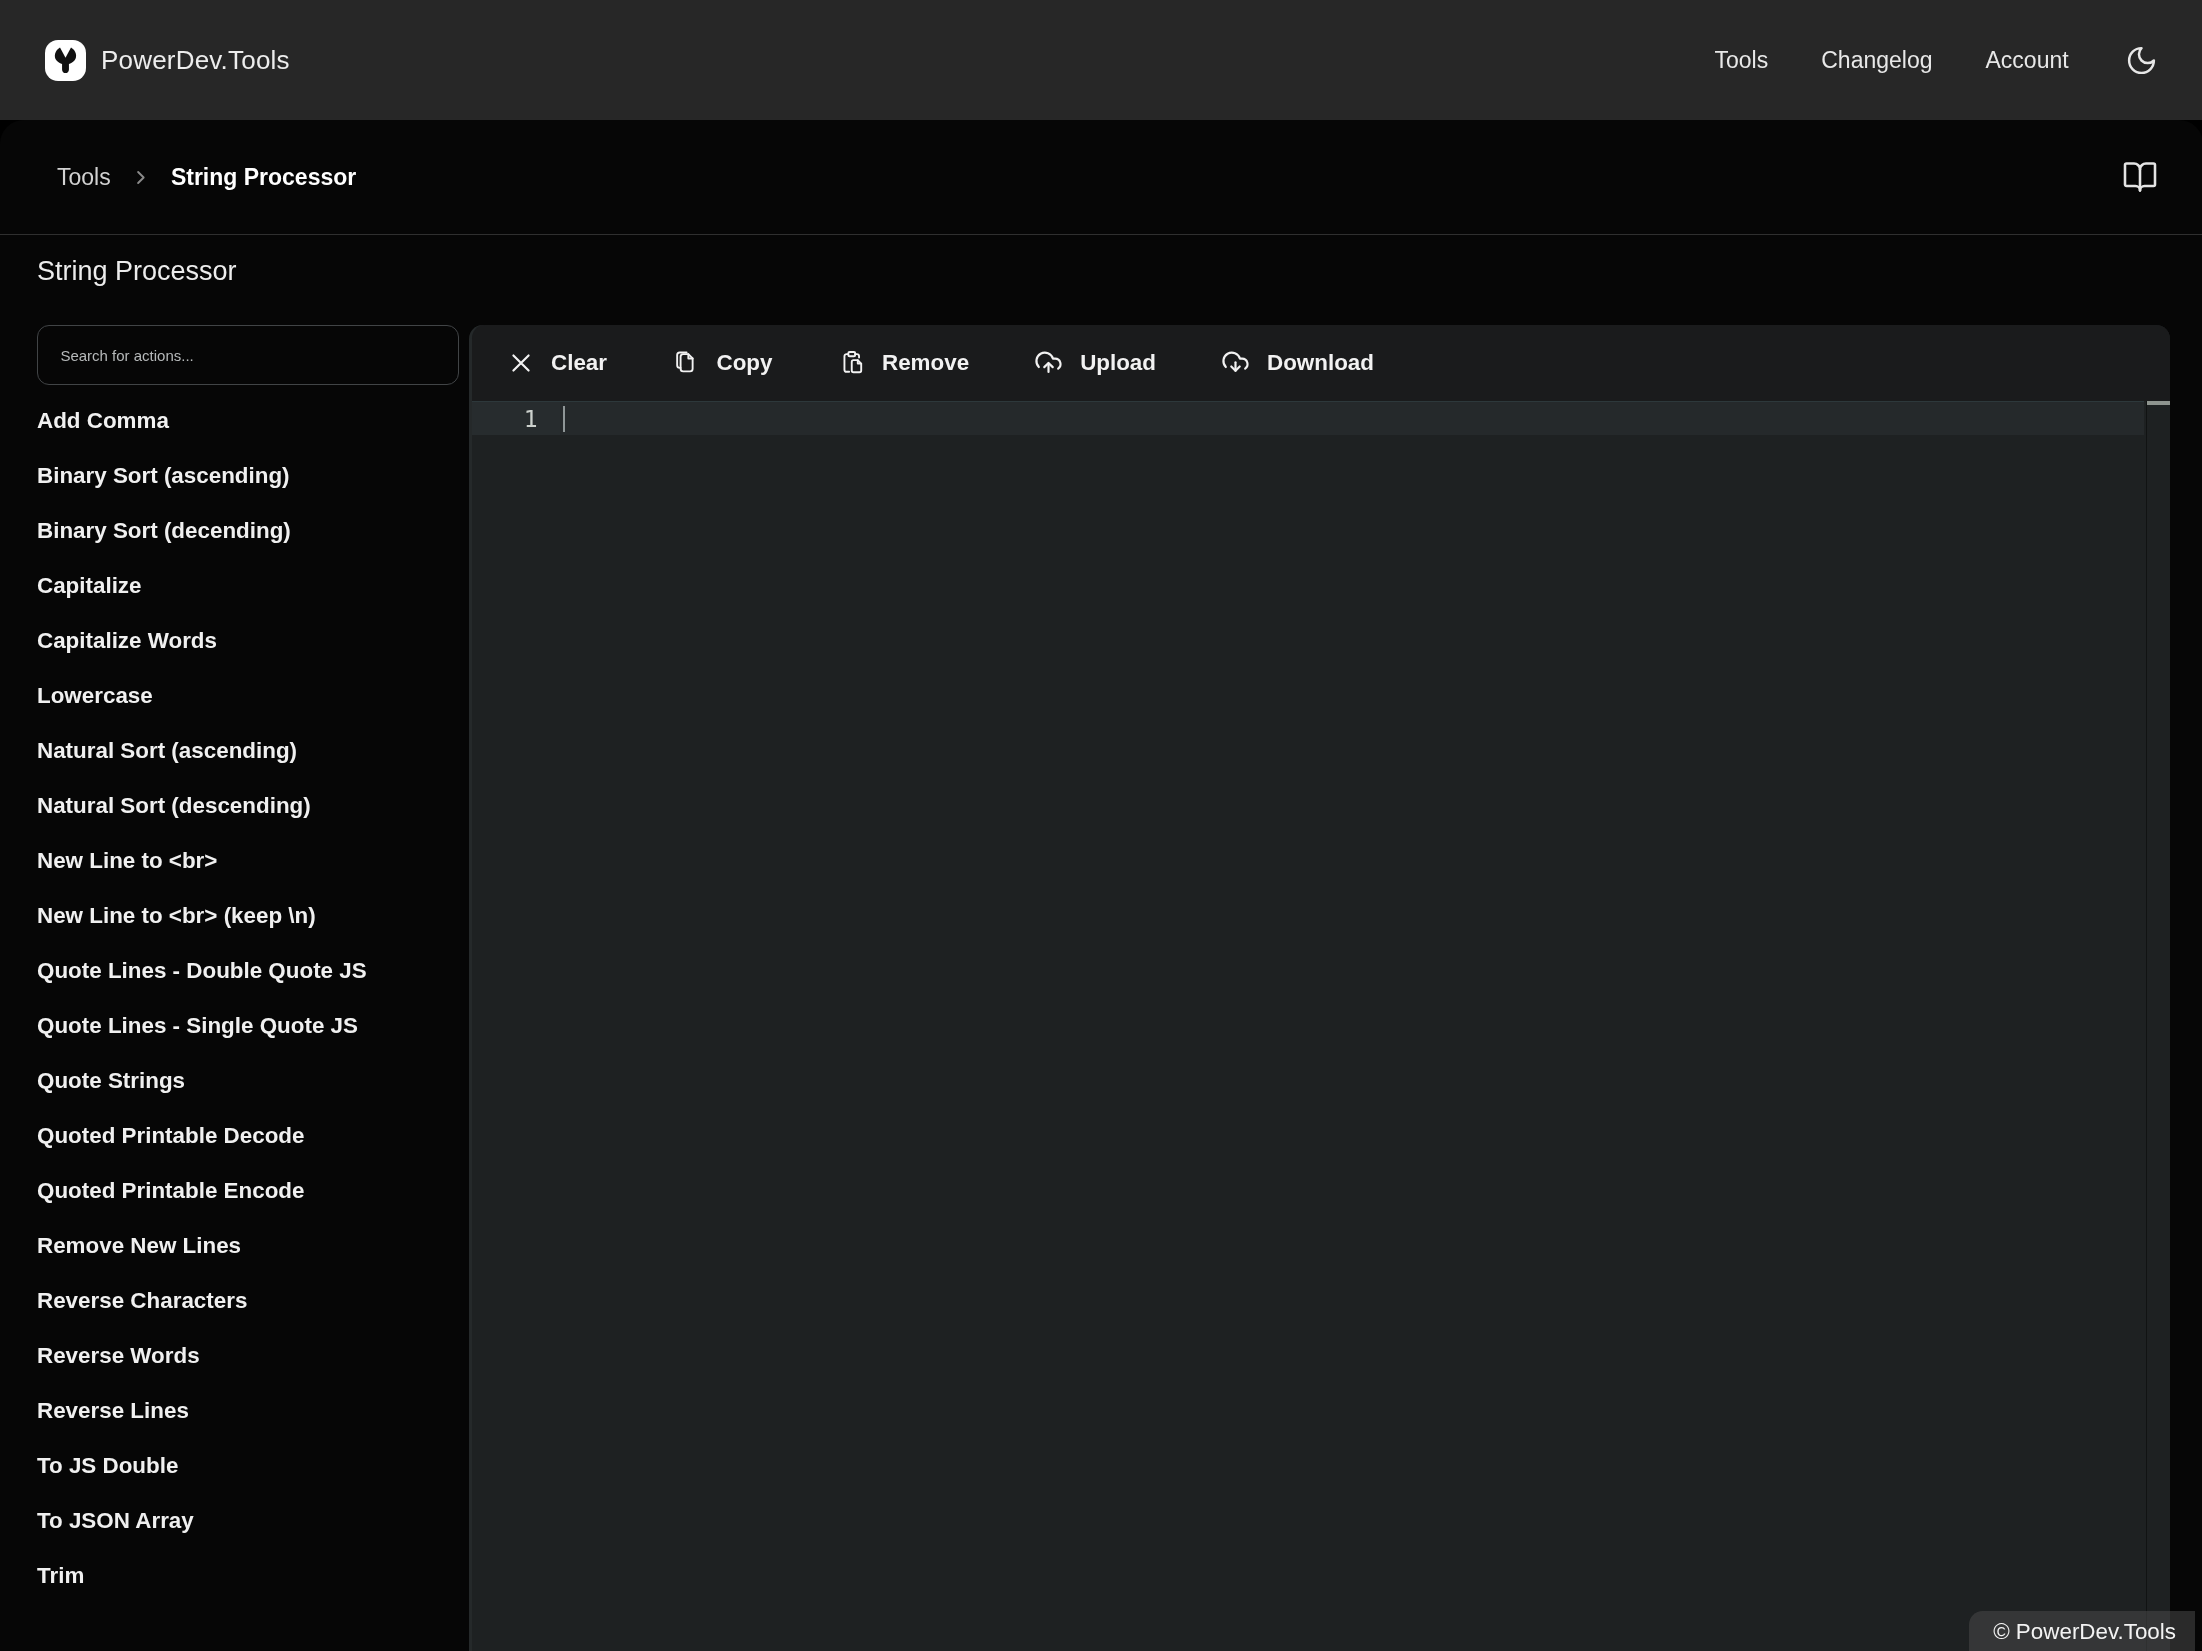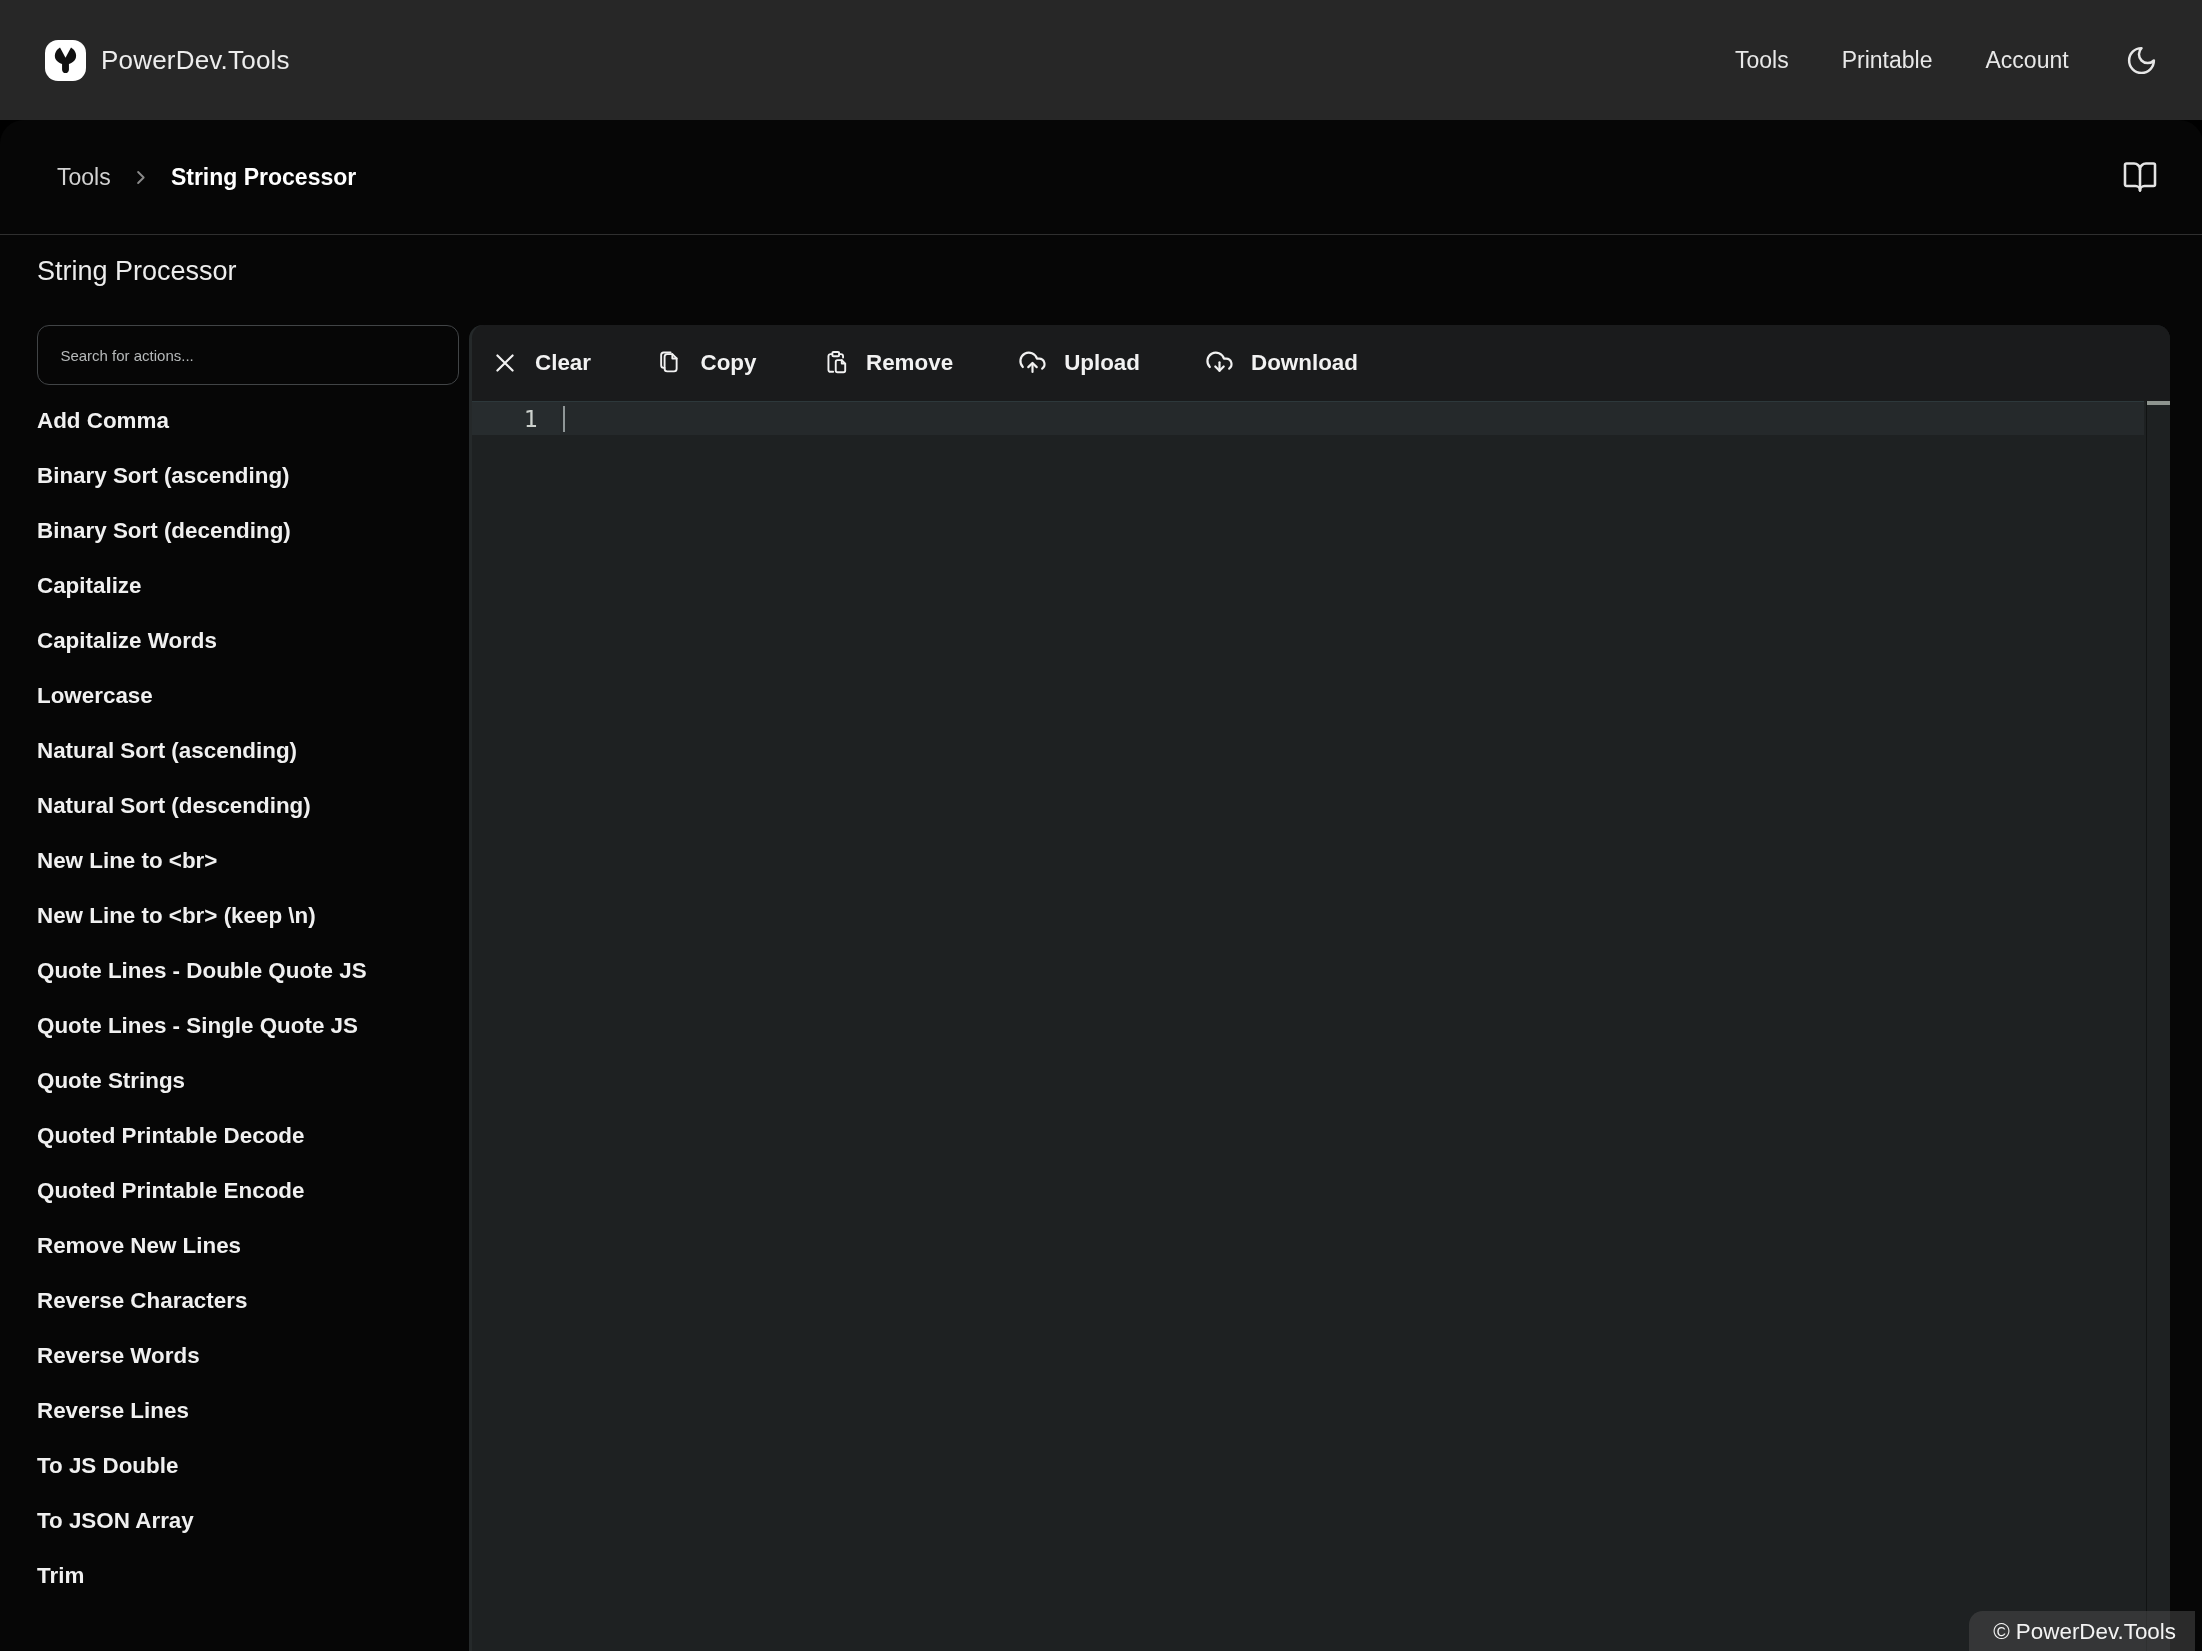--- a/index.html
+++ b/index.html
@@ -76,21 +76,21 @@
   .editor-panel {
     position:absolute; left:469px; right:33px; top:205px; bottom:0;
     background:#1e2122;
     border-radius:13.8px 13.8px 0 0;
     border-left:3.4px solid #25292a;
   }
   .editor-toolbar {
     height:76px; background:#1a1b1c;
     border-radius:13.8px 13.8px 0 0;
     display:flex; align-items:center;
-    padding-left:20px; gap:65px;
+    padding-left:36px; gap:65px;
   }
   .tool-btn {
     display:flex; align-items:center; gap:17px;
     color:#f2f2f2; font-size:22.4px; font-weight:600;
     cursor:pointer; background:none; border:none;
     font-family:"Liberation Sans",sans-serif;
   }
   .editor-body { position:absolute; top:76px; left:0; right:0; bottom:0; }
   .active-line-row {
     position:absolute; top:0; left:0; right:26px; height:34px;
@@ -135,21 +135,21 @@
   <div class="brand">
     <span class="logo-badge">
       <svg width="33" height="33" viewBox="0 0 48 48">
         <path d="M24 20 L16 5 C 9 9 6 18 11 24 C 13.5 27 16.5 28.5 19 29 L19 37 C 19 44 29 44 29 37 L29 29 C 31.5 28.5 34.5 27 37 24 C 42 18 39 9 32 5 Z" fill="#111"></path>
       </svg>
     </span>
     <span class="brand-name">PowerDev.Tools</span>
   </div>
   <nav class="nav-right">
     <span class="nav-link">Tools</span>
-    <span class="nav-link">Printable</span>
+    <span class="nav-link">Changelog</span>
     <span class="nav-link">Account</span>
     <span class="theme-toggle">
       <svg width="33" height="33" viewBox="0 0 24 24" fill="none" stroke="#e8e8e8" stroke-width="1.8" stroke-linecap="round" stroke-linejoin="round">
         <path d="M12 3a6 6 0 0 0 9 9 9 9 0 1 1-9-9Z"></path>
       </svg>
     </span>
   </nav>
 </header>
 
 <main class="main-panel">

